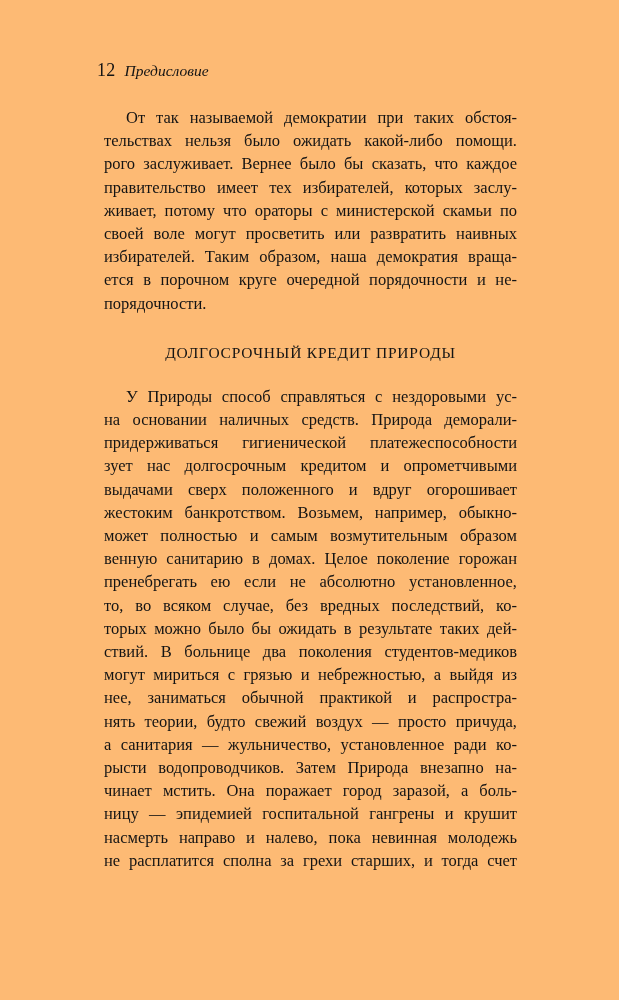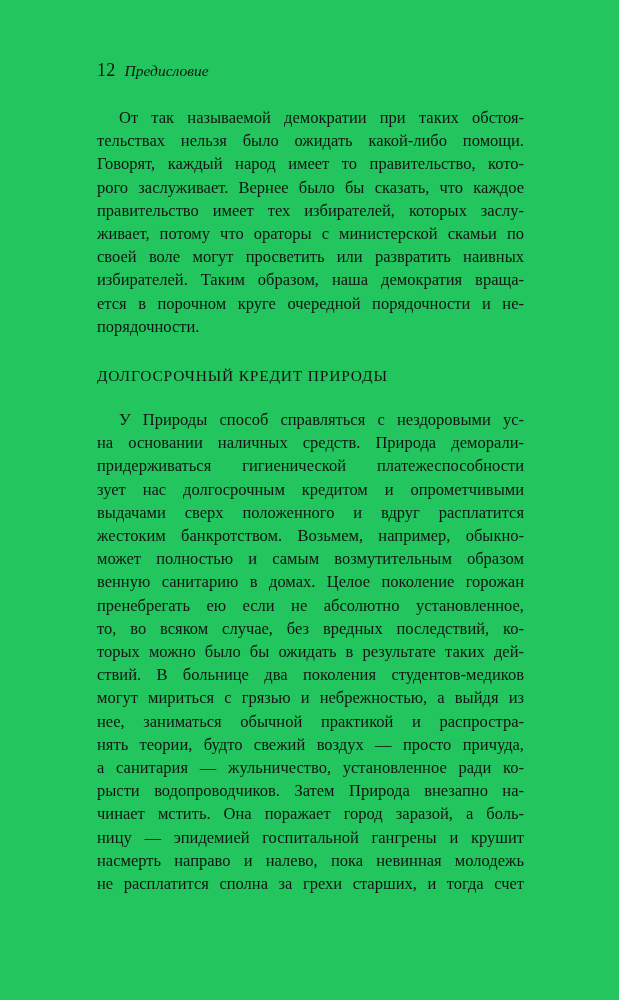--- a/index.html
+++ b/index.html
@@ -4,21 +4,21 @@
 <style>
   html, body {
     margin: 0;
     padding: 0;
     background: #ffffff;
   }
   .page {
     position: relative;
     width: 619px;
     height: 1000px;
-    background: #22c55e;
+    background: #fdba74;
     font-family: "Liberation Serif", "DejaVu Serif", serif;
     color: #141414;
     overflow: hidden;
   }
   .content {
     position: absolute;
     left: 97px;
     top: 60px;
     width: 427px;
   }
@@ -30,71 +30,71 @@
   .page-number {
     font-size: 18px;
     letter-spacing: 0.3px;
   }
   .header-title {
     font-style: italic;
     font-size: 15.5px;
     margin-left: 9px;
   }
   .paragraph {
-    margin: 0;
+    margin: 7px;
   }
   .line {
     font-size: 16.5px;
     line-height: 23.2px;
     text-align: justify;
     text-align-last: justify;
     white-space: normal;
   }
   .line.first {
     text-indent: 22px;
   }
   .line.last {
     text-align-last: left;
   }
   .section-heading {
+    text-align: center;
     font-size: 15.5px;
     letter-spacing: 0.8px;
     margin: 29px 0 23px 0;
     font-weight: normal;
   }
 </style>
 </head>
 <body>
 
 <div class="page">
   <div class="content">
     <div class="running-header">
       <span class="page-number">12</span>
       <span class="header-title">Предисловие</span>
     </div>
     <div id="page-body">
         <div class="paragraph">
           <div class="line first">От так называемой демократии при таких обстоя-</div>
           <div class="line">тельствах нельзя было ожидать какой-либо помощи.</div>
-          <div class="line">Говорят, каждый народ имеет то правительство, кото-</div>
           <div class="line">рого заслуживает. Вернее было бы сказать, что каждое</div>
           <div class="line">правительство имеет тех избирателей, которых заслу-</div>
           <div class="line">живает, потому что ораторы с министерской скамьи по</div>
           <div class="line">своей воле могут просветить или развратить наивных</div>
           <div class="line">избирателей. Таким образом, наша демократия враща-</div>
           <div class="line">ется в порочном круге очередной порядочности и не-</div>
           <div class="line last">порядочности.</div>
         </div>
         <div class="section-heading">ДОЛГОСРОЧНЫЙ КРЕДИТ ПРИРОДЫ</div>
         <div class="paragraph">
           <div class="line first">У Природы способ справляться с нездоровыми ус-</div>
           <div class="line">на основании наличных средств. Природа деморали-</div>
           <div class="line">придерживаться гигиенической платежеспособности</div>
           <div class="line">зует нас долгосрочным кредитом и опрометчивыми</div>
-          <div class="line">выдачами сверх положенного и вдруг расплатится</div>
+          <div class="line">выдачами сверх положенного и вдруг огорошивает</div>
           <div class="line">жестоким банкротством. Возьмем, например, обыкно-</div>
           <div class="line">может полностью и самым возмутительным образом</div>
           <div class="line">венную санитарию в домах. Целое поколение горожан</div>
           <div class="line">пренебрегать ею если не абсолютно установленное,</div>
           <div class="line">то, во всяком случае, без вредных последствий, ко-</div>
           <div class="line">торых можно было бы ожидать в результате таких дей-</div>
           <div class="line">ствий. В больнице два поколения студентов-медиков</div>
           <div class="line">могут мириться с грязью и небрежностью, а выйдя из</div>
           <div class="line">нее, заниматься обычной практикой и распростра-</div>
           <div class="line">нять теории, будто свежий воздух — просто причуда,</div>

